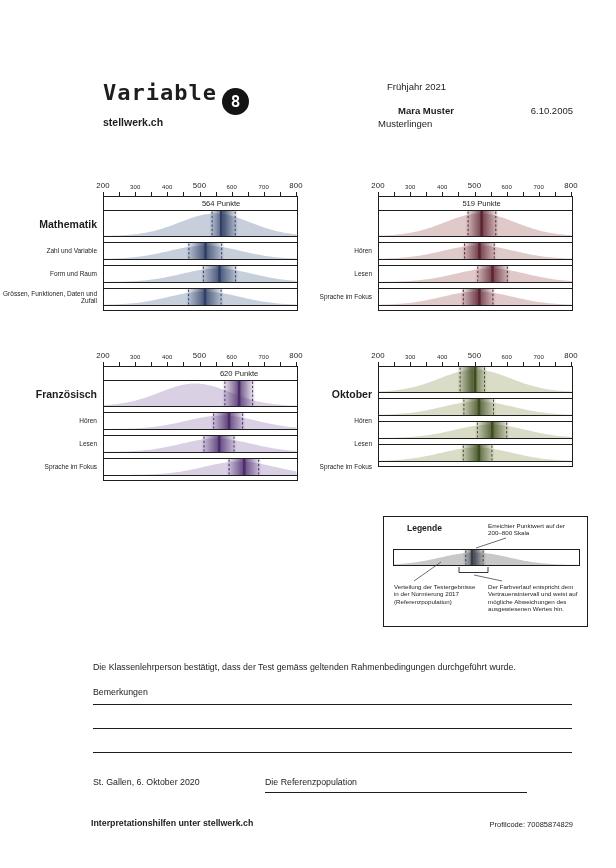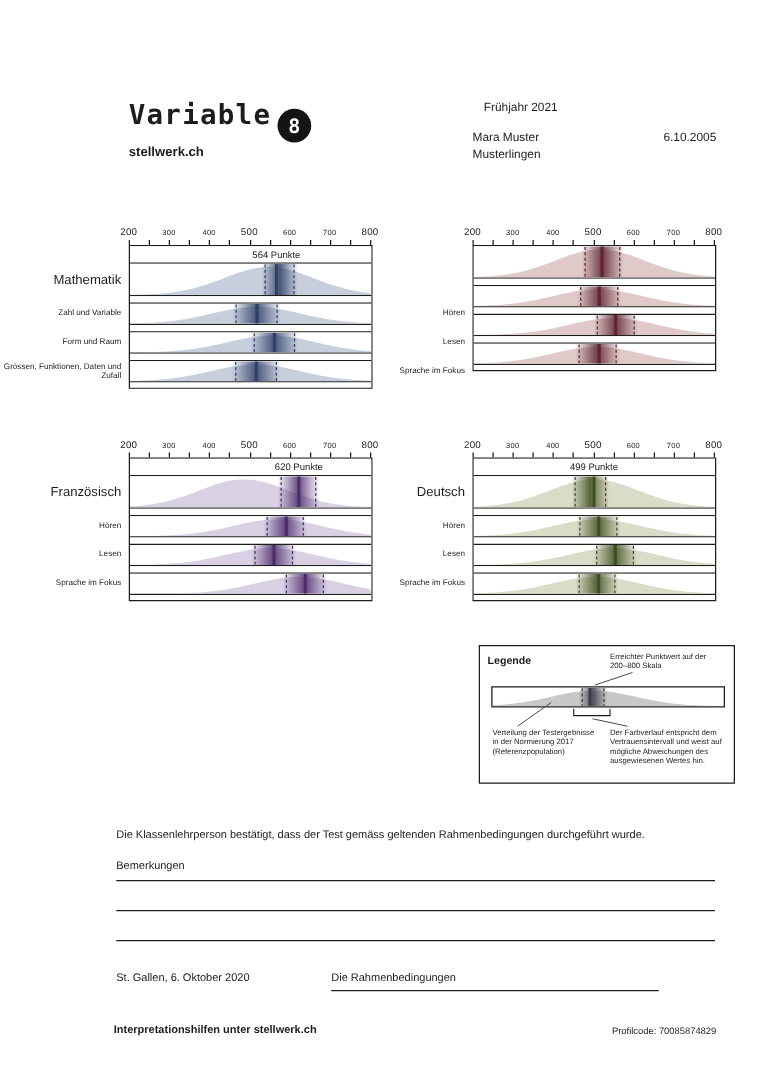--- a/index.html
+++ b/index.html
@@ -10,45 +10,45 @@
   }
 
   
   .logo{position:absolute;left:103px;top:80px;white-space:nowrap}
   .logo-text{font-family:"DejaVu Sans Mono",monospace;font-weight:700;font-size:22px;letter-spacing:1px}
   .logo-badge{display:inline-flex;width:27px;height:27px;border-radius:50%;background:#141414;color:#fff;
     align-items:center;justify-content:center;font-family:"DejaVu Sans Mono",monospace;
     font-weight:700;font-size:16px;margin-left:5px;vertical-align:-7px}
   .website{position:absolute;left:103px;top:116px;font-size:10.5px;font-weight:700}
   .hdr-term{position:absolute;left:387px;top:81px;font-size:9.5px}
-  .hdr-name{position:absolute;left:378px;top:105px;font-size:9.5px;font-weight:400}
+  .hdr-name{position:absolute;left:398px;top:105px;font-size:9.5px;font-weight:700}
   .hdr-date{position:absolute;right:43px;top:105px;font-size:9.5px}
   .hdr-town{position:absolute;left:378px;top:118px;font-size:9.5px}
 
   
   .chart-block{position:absolute;width:294px;height:135px}
   .axis{position:absolute;left:100px;top:0;width:193px;height:20px}
   .axis .tick{position:absolute;bottom:0;width:1px;height:4.5px;background:#1d1d1b}
   .axis .lbl{position:absolute;bottom:6.5px;transform:translateX(-50%);font-size:6px;letter-spacing:.2px}
   .axis .lbl.big{font-size:7.8px;bottom:6px;font-weight:400}
   .labelcol{position:absolute;left:0;top:0;width:94px;height:135px}
-  .subjlabel{position:absolute;left:0;width:94px;text-align:left;font-weight:400;font-size:10.5px;
+  .subjlabel{position:absolute;left:0;width:94px;text-align:left;font-weight:700;font-size:10.5px;
     display:flex;align-items:center;justify-content:flex-end}
   .sublabel{position:absolute;left:0;width:94px;text-align:right;font-size:6.5px;line-height:7.5px;
     display:flex;flex-direction:column;align-items:flex-end;justify-content:center}
   .ctable{position:absolute;left:100px;top:20px;width:193px;border:1px solid #1d1d1b}
   .crow{position:relative;border-bottom:1px solid #1d1d1b;overflow:hidden;background:#fff}
   .crow:last-child{border-bottom:0}
   .crow svg{display:block}
   .bandrow{height:13px}.mainrow{height:25px}.spacerrow{height:5px}.subrow{height:16px}.bottomrow{height:4px}
   .scorelabel{position:absolute;top:2px;transform:translateX(-50%);font-size:7.6px;font-weight:400;white-space:nowrap}
 
   
   .legend{position:absolute;left:383px;top:516px;width:203px;height:109px;border:1px solid #1d1d1b;background:#fff}
-  .legend-title{position:absolute;left:6px;top:6px;font-size:8.5px;font-weight:700}
+  .legend-title{position:absolute;left:23px;top:6px;font-size:8.5px;font-weight:700}
   .legend-bar{position:absolute;left:9px;top:32px;width:185px;height:15px;border:1px solid #1d1d1b;overflow:hidden}
   .legend-note{position:absolute;font-size:6.2px;line-height:7.3px}
   .ln-top{left:104px;top:5px;width:92px}
   .ln-left{left:10px;top:66px;width:86px}
   .ln-right{left:104px;top:66px;width:97px}
   .legend .overlay{position:absolute;left:0;top:0}
 
   
   .statement{position:absolute;left:93px;top:662px;font-size:8.8px;white-space:nowrap}
   .remarks{position:absolute;left:93px;top:687px;font-size:8.8px}
@@ -197,20 +197,23 @@
         <span class="lbl" style="left:128.7px">600</span>
         <span class="lbl" style="left:160.8px">700</span>
         <span class="lbl big" style="left:193.0px">800</span>
       </div>
      <div class="labelcol">
         <div class="sublabel" style="top:67px;height:16px">Hören</div>
         <div class="sublabel" style="top:90px;height:16px">Lesen</div>
         <div class="sublabel" style="top:113px;height:16px">Sprache im Fokus</div>
       </div>
      <div class="ctable">
+        <div class="crow bandrow">
+      <span class="scorelabel" style="left:102.6px">519 Punkte</span>
+        </div>
         <div class="crow mainrow">
           <svg width="193" height="25" viewBox="0 0 193 25">
     <defs>
               <linearGradient id="g5">
       <stop offset="0" stop-color="#5d2432" stop-opacity="0"></stop>
       <stop offset="0.5" stop-color="#5d2432" stop-opacity="0.85"></stop>
       <stop offset="1" stop-color="#5d2432" stop-opacity="0"></stop>
     </linearGradient>
             </defs>
     <path d="M0 25 L0 24.62 L2 24.55 L4 24.48 L6 24.39 L8 24.29 L10 24.18 L12 24.05 L14 23.91 L16 23.74 L18 23.56 L20 23.36 L22 23.14 L24 22.89 L26 22.62 L28 22.32 L30 22.00 L32 21.64 L34 21.25 L36 20.84 L38 20.39 L40 19.91 L42 19.40 L44 18.85 L46 18.28 L48 17.67 L50 17.04 L52 16.38 L54 15.69 L56 14.98 L58 14.25 L60 13.50 L62 12.74 L64 11.98 L66 11.21 L68 10.44 L70 9.67 L72 8.92 L74 8.18 L76 7.47 L78 6.79 L80 6.13 L82 5.52 L84 4.95 L86 4.43 L88 3.97 L90 3.56 L92 3.22 L94 2.94 L96 2.72 L98 2.58 L100 2.51 L102 2.51 L104 2.58 L106 2.72 L108 2.94 L110 3.22 L112 3.56 L114 3.97 L116 4.43 L118 4.95 L120 5.52 L122 6.13 L124 6.78 L126 7.47 L128 8.18 L130 8.92 L132 9.67 L134 10.43 L136 11.20 L138 11.97 L140 12.74 L142 13.50 L144 14.25 L146 14.98 L148 15.69 L150 16.37 L152 17.04 L154 17.67 L156 18.28 L158 18.85 L160 19.40 L162 19.91 L164 20.39 L166 20.84 L168 21.25 L170 21.64 L172 21.99 L174 22.32 L176 22.62 L178 22.89 L180 23.14 L182 23.36 L184 23.56 L186 23.74 L188 23.90 L190 24.05 L192 24.18 L193 25 Z" fill="#dfc9c9"></path>
@@ -394,29 +397,26 @@
         <div class="tick" style="left:193.0px"></div>
         <span class="lbl big" style="left:0.0px">200</span>
         <span class="lbl" style="left:32.2px">300</span>
         <span class="lbl" style="left:64.3px">400</span>
         <span class="lbl big" style="left:96.5px">500</span>
         <span class="lbl" style="left:128.7px">600</span>
         <span class="lbl" style="left:160.8px">700</span>
         <span class="lbl big" style="left:193.0px">800</span>
       </div>
      <div class="labelcol">
-        <div class="subjlabel" style="top:35px;height:25px">Deutsch</div>
+        <div class="subjlabel" style="top:35px;height:25px">Oktober</div>
         <div class="sublabel" style="top:67px;height:16px">Hören</div>
         <div class="sublabel" style="top:90px;height:16px">Lesen</div>
         <div class="sublabel" style="top:113px;height:16px">Sprache im Fokus</div>
       </div>
      <div class="ctable">
-        <div class="crow bandrow">
-      <span class="scorelabel" style="left:96.2px">499 Punkte</span>
-        </div>
         <div class="crow mainrow">
           <svg width="193" height="25" viewBox="0 0 193 25">
     <defs>
               <linearGradient id="g13">
       <stop offset="0" stop-color="#3e4e20" stop-opacity="0"></stop>
       <stop offset="0.5" stop-color="#3e4e20" stop-opacity="0.85"></stop>
       <stop offset="1" stop-color="#3e4e20" stop-opacity="0"></stop>
     </linearGradient>
             </defs>
     <path d="M0 25 L0 24.44 L2 24.35 L4 24.24 L6 24.13 L8 23.99 L10 23.84 L12 23.67 L14 23.48 L16 23.27 L18 23.04 L20 22.78 L22 22.50 L24 22.19 L26 21.85 L28 21.48 L30 21.09 L32 20.66 L34 20.20 L36 19.70 L38 19.18 L40 18.62 L42 18.03 L44 17.41 L46 16.77 L48 16.10 L50 15.40 L52 14.68 L54 13.94 L56 13.19 L58 12.43 L60 11.66 L62 10.89 L64 10.12 L66 9.36 L68 8.61 L70 7.89 L72 7.18 L74 6.51 L76 5.88 L78 5.28 L80 4.73 L82 4.24 L84 3.79 L86 3.41 L88 3.09 L90 2.84 L92 2.66 L94 2.54 L96 2.50 L98 2.53 L100 2.63 L102 2.80 L104 3.04 L106 3.35 L108 3.72 L110 4.15 L112 4.64 L114 5.18 L116 5.77 L118 6.40 L120 7.06 L122 7.76 L124 8.48 L126 9.23 L128 9.98 L130 10.75 L132 11.52 L134 12.29 L136 13.06 L138 13.81 L140 14.55 L142 15.27 L144 15.97 L146 16.65 L148 17.30 L150 17.92 L152 18.52 L154 19.08 L156 19.61 L158 20.11 L160 20.58 L162 21.01 L164 21.42 L166 21.79 L168 22.13 L170 22.45 L172 22.73 L174 23.00 L176 23.23 L178 23.45 L180 23.64 L182 23.81 L184 23.97 L186 24.10 L188 24.22 L190 24.33 L192 24.43 L193 25 Z" fill="#dbdcc8"></path>
@@ -509,17 +509,17 @@
   </svg>
 </div>
 
 <div class="statement">Die Klassenlehrperson bestätigt, dass der Test gemäss geltenden Rahmenbedingungen durchgeführt wurde.</div>
 <div class="remarks">Bemerkungen</div>
 <div class="ruleline" style="top:704px"></div>
 <div class="ruleline" style="top:728px"></div>
 <div class="ruleline" style="top:752px"></div>
 
 <div class="sig-place">St. Gallen, 6. Oktober 2020</div>
-<div class="sig-role">Die Rahmenbedingungen</div>
+<div class="sig-role">Die Referenzpopulation</div>
 <div class="sig-line"></div>
 
 <div class="foot-left">Interpretationshilfen unter stellwerk.ch</div>
 <div class="foot-right">Profilcode: 70085874829</div>
 
 </body></html>

